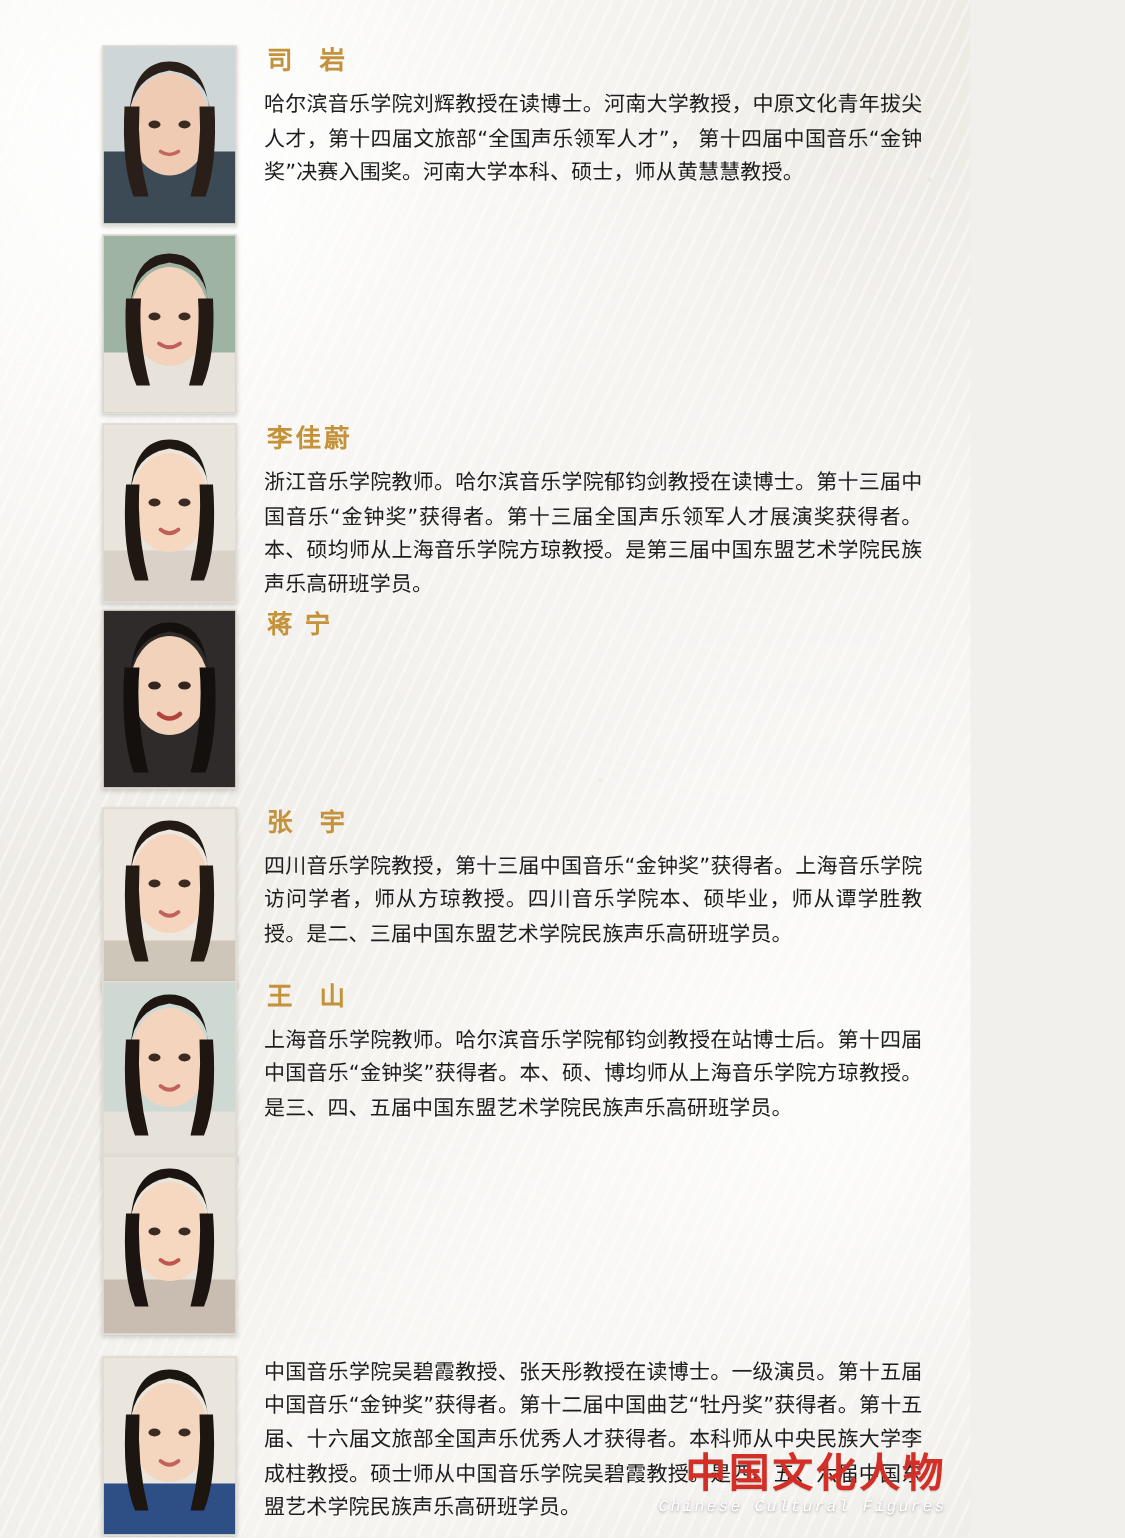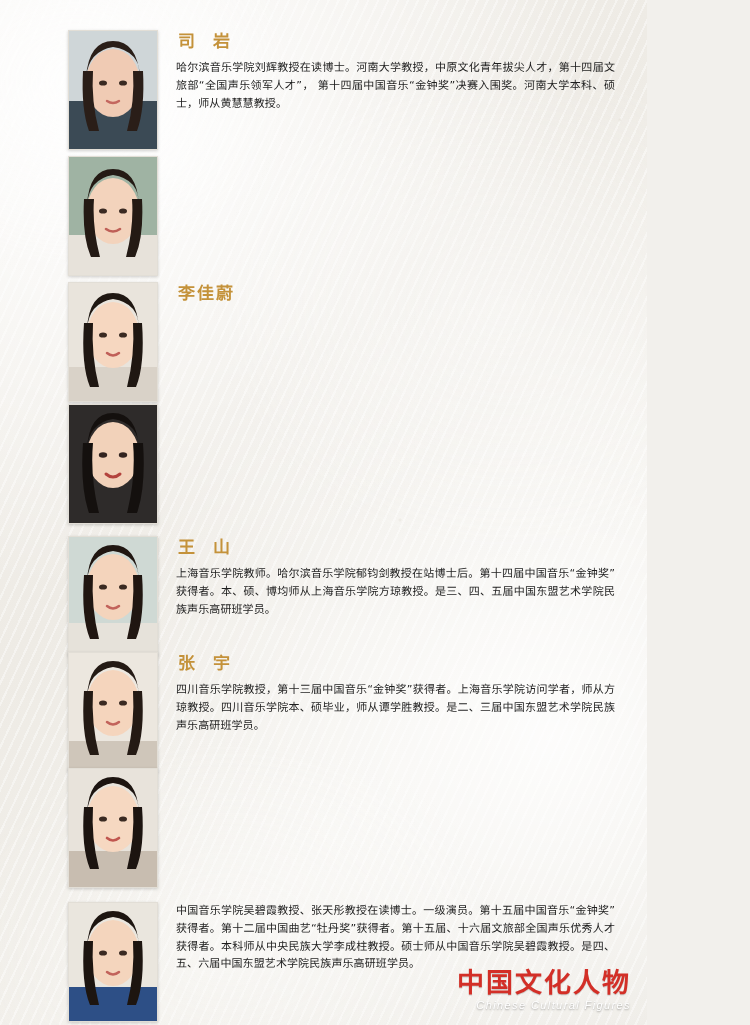--- a/index.html
+++ b/index.html
@@ -89,38 +89,38 @@
     font-size: 17px;
     font-weight: 700;
     letter-spacing: 6px;
     line-height: 1.35;
     margin: 2px 0 6px 2px;
     font-family: "DejaVu Sans", "Liberation Sans", sans-serif;
   }
 
   .bio {
     color: #1d1d1d;
-    font-size: 11px;
+    font-size: 14px;
     line-height: 1.62;
     text-align: justify;
     text-justify: inter-ideograph;
     letter-spacing: 0.1px;
   }
 
   
   .e0 { min-height: 122px; }
   .e1 { min-height: 122px; }
   .e2 { min-height: 118px; }
   .e3 { min-height: 128px; }
   .e4 { min-height: 112px; }
   .e5 { min-height: 112px; }
   .e6 { min-height: 130px; }
   .e7 { min-height: 128px; }
 
-  .e3 .name, .e6 .name, .e7 .name, .e2 .name { letter-spacing: 2px; }
+  .e3 .name, .e6 .name, .e7 .name, .e2 .name { letter-spacing: 2px; font-family: Liberation Serif, serif; }
 
   
   #brand {
     position: absolute;
     right: 16px;
     bottom: 14px;
     z-index: 5;
     text-align: right;
     line-height: 1;
   }
@@ -130,21 +130,21 @@
     font-weight: 700;
     letter-spacing: 2px;
     text-shadow: 0 1px 1px rgba(0,0,0,0.18);
   }
   #brand .en {
     color: #ffffff;
     font-size: 11px;
     letter-spacing: 1.4px;
     margin-top: 4px;
     text-shadow: 0 1px 2px rgba(0,0,0,0.35);
-    font-family: Liberation Sans, sans-serif;
+    font-family: Liberation Mono, monospace;
     font-style: italic;
   }
 </style>
 </head>
 <body>
 
 <div id="page">
 
   <div class="entries">
 
@@ -193,37 +193,59 @@
           <path d="M18 46 Q20 10 44 10 Q68 10 70 46 Q70 20 44 16 Q20 20 18 46Z" fill="#1f1712"></path>
           <path d="M15 40 Q12 82 21 104 L30 104 Q22 72 24 40Z" fill="#1f1712"></path>
           <path d="M73 40 Q76 82 67 104 L58 104 Q66 72 64 40Z" fill="#1f1712"></path>
           <ellipse cx="34" cy="52" rx="4" ry="2.6" fill="#3a2a22"></ellipse>
           <ellipse cx="54" cy="52" rx="4" ry="2.6" fill="#3a2a22"></ellipse>
           <path d="M38 70 Q44 75 50 70" stroke="#c05f58" stroke-width="2.5" fill="none" stroke-linecap="round"></path>
         </svg>
       </div>
       <div class="entry-body">
         <div class="name">李佳蔚</div>
+        <div class="bio">浙江音乐学院教师。哈尔滨音乐学院郁钧剑教授在读博士。第十三届中国音乐“金钟奖”获得者。第十三届全国声乐领军人才展演奖获得者。本、硕均师从上海音乐学院方琼教授。是第三届中国东盟艺术学院民族声乐高研班学员。</div>
       </div>
     </div>
 
     <div class="entry e3">
       <div class="portrait">
         <svg class="face" viewBox="0 0 88 118" preserveAspectRatio="xMidYMid slice">
           <rect width="88" height="118" fill="#2e2b2a"></rect>
           <ellipse cx="44" cy="50" rx="26" ry="33" fill="#f2d2ba"></ellipse>
           <path d="M18 44 Q20 8 44 8 Q68 8 70 44 Q70 18 44 14 Q20 18 18 44Z" fill="#14100e"></path>
           <path d="M14 38 Q11 82 20 108 L30 108 Q21 72 24 38Z" fill="#14100e"></path>
           <path d="M74 38 Q77 82 68 108 L58 108 Q67 72 64 38Z" fill="#14100e"></path>
           <ellipse cx="34" cy="50" rx="4.2" ry="2.7" fill="#332420"></ellipse>
           <ellipse cx="54" cy="50" rx="4.2" ry="2.7" fill="#332420"></ellipse>
           <path d="M37 69 Q44 75 51 69" stroke="#b3433d" stroke-width="3" fill="none" stroke-linecap="round"></path>
         </svg>
       </div>
       <div class="entry-body">
+        <div class="name">蒋 宁</div>
+      </div>
+    </div>
+
+    <div class="entry e4">
+      <div class="portrait">
+        <svg class="face" viewBox="0 0 88 118" preserveAspectRatio="xMidYMid slice">
+          <rect width="88" height="118" fill="#ece7df"></rect>
+          <rect y="88" width="88" height="30" fill="#cfc6ba"></rect>
+          <ellipse cx="44" cy="50" rx="26" ry="33" fill="#f5d5bd"></ellipse>
+          <path d="M18 44 Q20 8 44 8 Q68 8 70 44 Q70 18 44 14 Q20 18 18 44Z" fill="#241a14"></path>
+          <path d="M15 38 Q12 80 21 102 L30 102 Q22 70 24 38Z" fill="#241a14"></path>
+          <path d="M73 38 Q76 80 67 102 L58 102 Q66 70 64 38Z" fill="#241a14"></path>
+          <ellipse cx="34" cy="50" rx="4" ry="2.6" fill="#3a2a22"></ellipse>
+          <ellipse cx="54" cy="50" rx="4" ry="2.6" fill="#3a2a22"></ellipse>
+          <path d="M38 69 Q44 74 50 69" stroke="#c2635b" stroke-width="2.5" fill="none" stroke-linecap="round"></path>
+        </svg>
+      </div>
+      <div class="entry-body">
+        <div class="name">张 宇</div>
+        <div class="bio">四川音乐学院教授，第十三届中国音乐“金钟奖”获得者。上海音乐学院访问学者，师从方琼教授。四川音乐学院本、硕毕业，师从谭学胜教授。是二、三届中国东盟艺术学院民族声乐高研班学员。</div>
       </div>
     </div>
 
     <div class="entry e5">
       <div class="portrait">
         <svg class="face" viewBox="0 0 88 118" preserveAspectRatio="xMidYMid slice">
           <rect width="88" height="118" fill="#cfd9d4"></rect>
           <rect y="86" width="88" height="32" fill="#e6e2da"></rect>
           <ellipse cx="44" cy="50" rx="26" ry="33" fill="#f4d4bc"></ellipse>
           <path d="M18 44 Q20 8 44 8 Q68 8 70 44 Q70 18 44 14 Q20 18 18 44Z" fill="#201611"></path>
@@ -233,40 +255,20 @@
           <ellipse cx="54" cy="50" rx="4" ry="2.6" fill="#3a2a22"></ellipse>
           <path d="M38 69 Q44 74 50 69" stroke="#c2635b" stroke-width="2.5" fill="none" stroke-linecap="round"></path>
         </svg>
       </div>
       <div class="entry-body">
         <div class="name">王 山</div>
         <div class="bio">上海音乐学院教师。哈尔滨音乐学院郁钧剑教授在站博士后。第十四届中国音乐“金钟奖”获得者。本、硕、博均师从上海音乐学院方琼教授。是三、四、五届中国东盟艺术学院民族声乐高研班学员。</div>
       </div>
     </div>
 
-    <div class="entry e4">
-      <div class="portrait">
-        <svg class="face" viewBox="0 0 88 118" preserveAspectRatio="xMidYMid slice">
-          <rect width="88" height="118" fill="#ece7df"></rect>
-          <rect y="88" width="88" height="30" fill="#cfc6ba"></rect>
-          <ellipse cx="44" cy="50" rx="26" ry="33" fill="#f5d5bd"></ellipse>
-          <path d="M18 44 Q20 8 44 8 Q68 8 70 44 Q70 18 44 14 Q20 18 18 44Z" fill="#241a14"></path>
-          <path d="M15 38 Q12 80 21 102 L30 102 Q22 70 24 38Z" fill="#241a14"></path>
-          <path d="M73 38 Q76 80 67 102 L58 102 Q66 70 64 38Z" fill="#241a14"></path>
-          <ellipse cx="34" cy="50" rx="4" ry="2.6" fill="#3a2a22"></ellipse>
-          <ellipse cx="54" cy="50" rx="4" ry="2.6" fill="#3a2a22"></ellipse>
-          <path d="M38 69 Q44 74 50 69" stroke="#c2635b" stroke-width="2.5" fill="none" stroke-linecap="round"></path>
-        </svg>
-      </div>
-      <div class="entry-body">
-        <div class="name">张 宇</div>
-        <div class="bio">四川音乐学院教授，第十三届中国音乐“金钟奖”获得者。上海音乐学院访问学者，师从方琼教授。四川音乐学院本、硕毕业，师从谭学胜教授。是二、三届中国东盟艺术学院民族声乐高研班学员。</div>
-      </div>
-    </div>
-
     <div class="entry e6">
       <div class="portrait">
         <svg class="face" viewBox="0 0 88 118" preserveAspectRatio="xMidYMid slice">
           <rect width="88" height="118" fill="#e8e3db"></rect>
           <rect y="82" width="88" height="36" fill="#c8bdb0"></rect>
           <ellipse cx="44" cy="50" rx="26" ry="33" fill="#f6d8c1"></ellipse>
           <path d="M18 44 Q20 8 44 8 Q68 8 70 44 Q70 18 44 14 Q20 18 18 44Z" fill="#1c1410"></path>
           <path d="M15 38 Q12 78 21 100 L30 100 Q22 68 24 38Z" fill="#1c1410"></path>
           <path d="M73 38 Q76 78 67 100 L58 100 Q66 68 64 38Z" fill="#1c1410"></path>
           <ellipse cx="34" cy="50" rx="4" ry="2.6" fill="#3a2a22"></ellipse>

